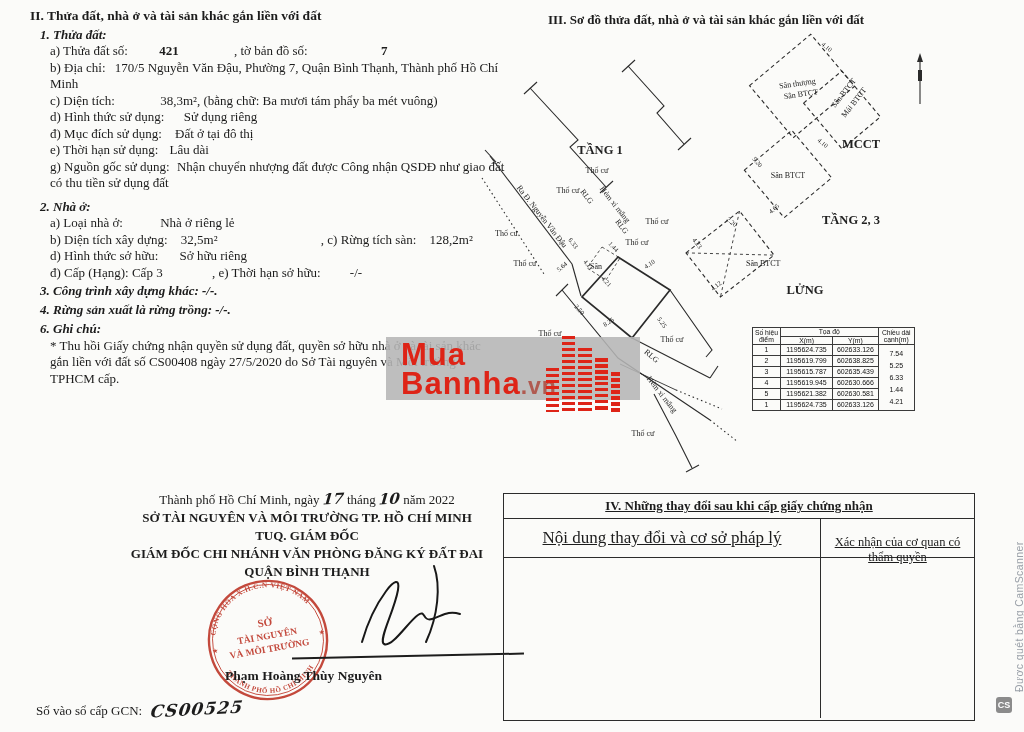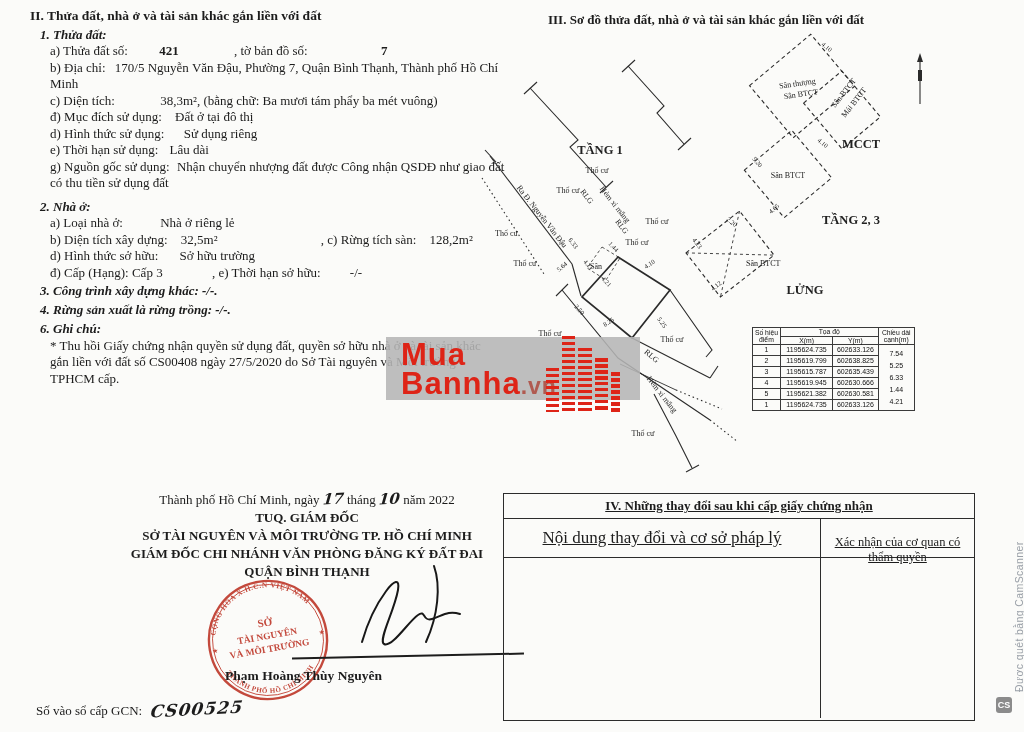--- a/index.html
+++ b/index.html
@@ -79,26 +79,26 @@
     <div class="item">
       <span>b) Địa chỉ:</span>
       <span style="margin-left:6px;">170/5 Nguyễn Văn Đậu, Phường 7, Quận Bình Thạnh, Thành phố Hồ Chí Minh</span>
     </div>
     <div class="item">
       <span>c) Diện tích:</span>
       <span style="margin-left:42px;">38,3m²,</span>
       <span>(bằng chữ: Ba mươi tám phẩy ba mét vuông)</span>
     </div>
     <div class="item">
+      <span>d) Hình thức sử dụng:</span>
+      <span style="margin-left:16px;">Sử dụng riêng</span>
+    </div>
+    <div class="item">
       <span>đ) Mục đích sử dụng:</span>
       <span style="margin-left:10px;">Đất ở tại đô thị</span>
-    </div>
-    <div class="item">
-      <span>d) Hình thức sử dụng:</span>
-      <span style="margin-left:16px;">Sử dụng riêng</span>
     </div>
     <div class="item">
       <span>e) Thời hạn sử dụng:</span>
       <span style="margin-left:8px;">Lâu dài</span>
     </div>
     <div class="item">
       <span>g) Nguồn gốc sử dụng:</span>
       <span style="margin-left:4px;">Nhận chuyển nhượng đất được Công nhận QSDĐ như giao đất có thu tiền sử dụng đất</span>
     </div>
 
@@ -108,21 +108,21 @@
       <span style="margin-left:34px;">Nhà ở riêng lẻ</span>
     </div>
     <div class="item">
       <span>b) Diện tích xây dựng:</span>
       <span style="margin-left:10px;">32,5m²</span>
       <span style="margin-left:100px;">, c) Rừng tích sàn:</span>
       <span style="margin-left:10px;">128,2m²</span>
     </div>
     <div class="item">
       <span>d) Hình thức sở hữu:</span>
-      <span style="margin-left:18px;">Sở hữu trường</span>
+      <span style="margin-left:18px;">Sở hữu riêng</span>
     </div>
     <div class="item">
       <span>đ) Cấp (Hạng): Cấp 3</span>
       <span style="margin-left:46px;">, e) Thời hạn sở hữu:</span>
       <span style="margin-left:26px;">-/-</span>
     </div>
 
     <div class="subhead">3. Công trình xây dựng khác: -/-.</div>
     <div class="subhead">4. Rừng sản xuất là rừng trồng: -/-.</div>
     <div class="subhead gap-s">6. Ghi chú:</div>
@@ -130,22 +130,22 @@
   </div>
 
   <div class="sign-block">
     <div>
       <span>Thành phố Hồ Chí Minh, ngày</span>
       <span class="hand">17</span>
       <span>tháng</span>
       <span class="hand">10</span>
       <span>năm 2022</span>
     </div>
+    <div class="org">SỞ TÀI NGUYÊN VÀ MÔI TRƯỜNG TP. HỒ CHÍ MINH</div>
     <div class="org">TUQ. GIÁM ĐỐC</div>
-    <div class="org">SỞ TÀI NGUYÊN VÀ MÔI TRƯỜNG TP. HỒ CHÍ MINH</div>
     <div class="org">GIÁM ĐỐC CHI NHÁNH VĂN PHÒNG ĐĂNG KÝ ĐẤT ĐAI</div>
     <div class="org">QUẬN BÌNH THẠNH</div>
   </div>
 
   <svg class="abs" style="left:200px;top:574px;" width="140" height="140" viewBox="0 0 140 140">
     <g transform="rotate(-10 68 66)" opacity="0.92">
       <circle cx="68" cy="66" r="59" fill="none" stroke="#bf3a2d" stroke-width="2.4"></circle>
       <circle cx="68" cy="66" r="55.5" fill="none" stroke="#bf3a2d" stroke-width="0.9"></circle>
       <defs>
         <path id="stampTop" d="M15.9,56.6 A53,53 0 0 1 120.1,56.6" fill="none"></path>

